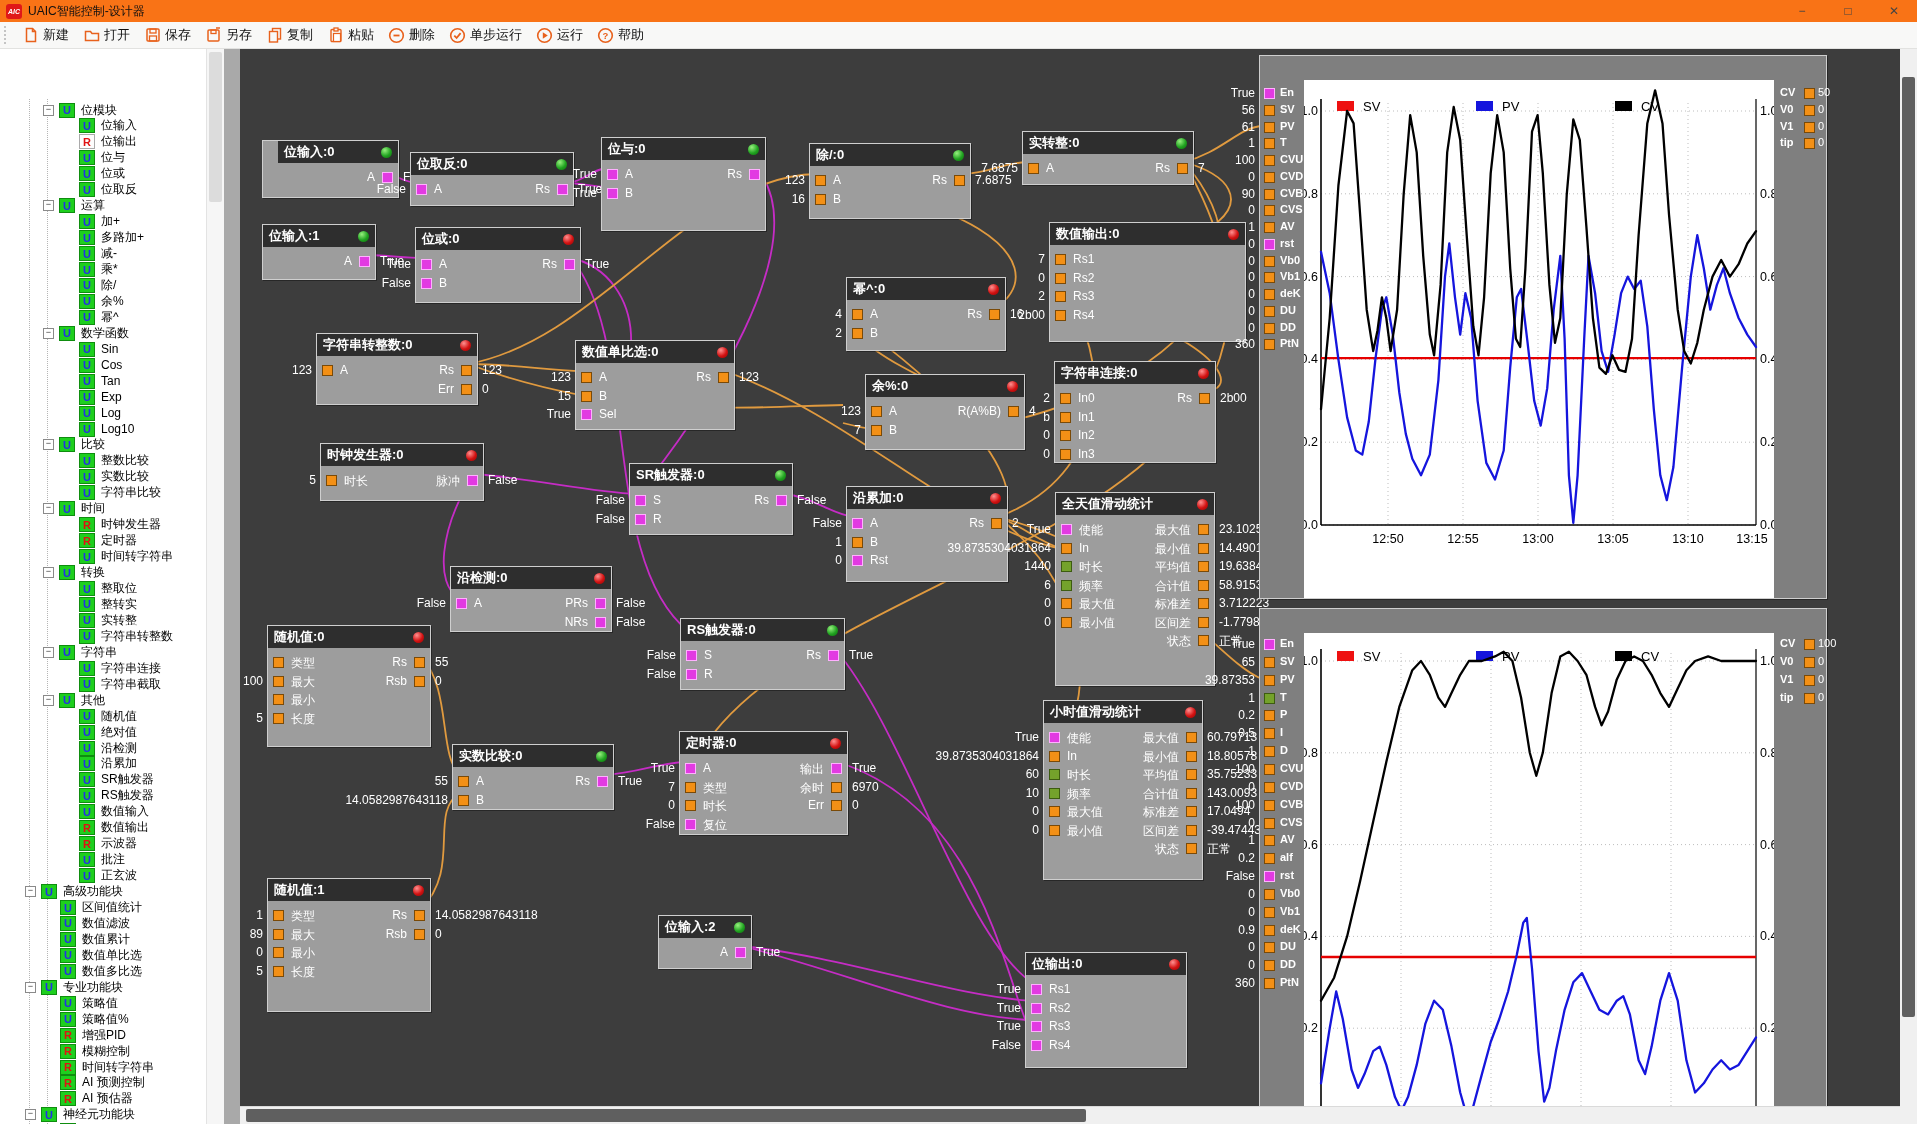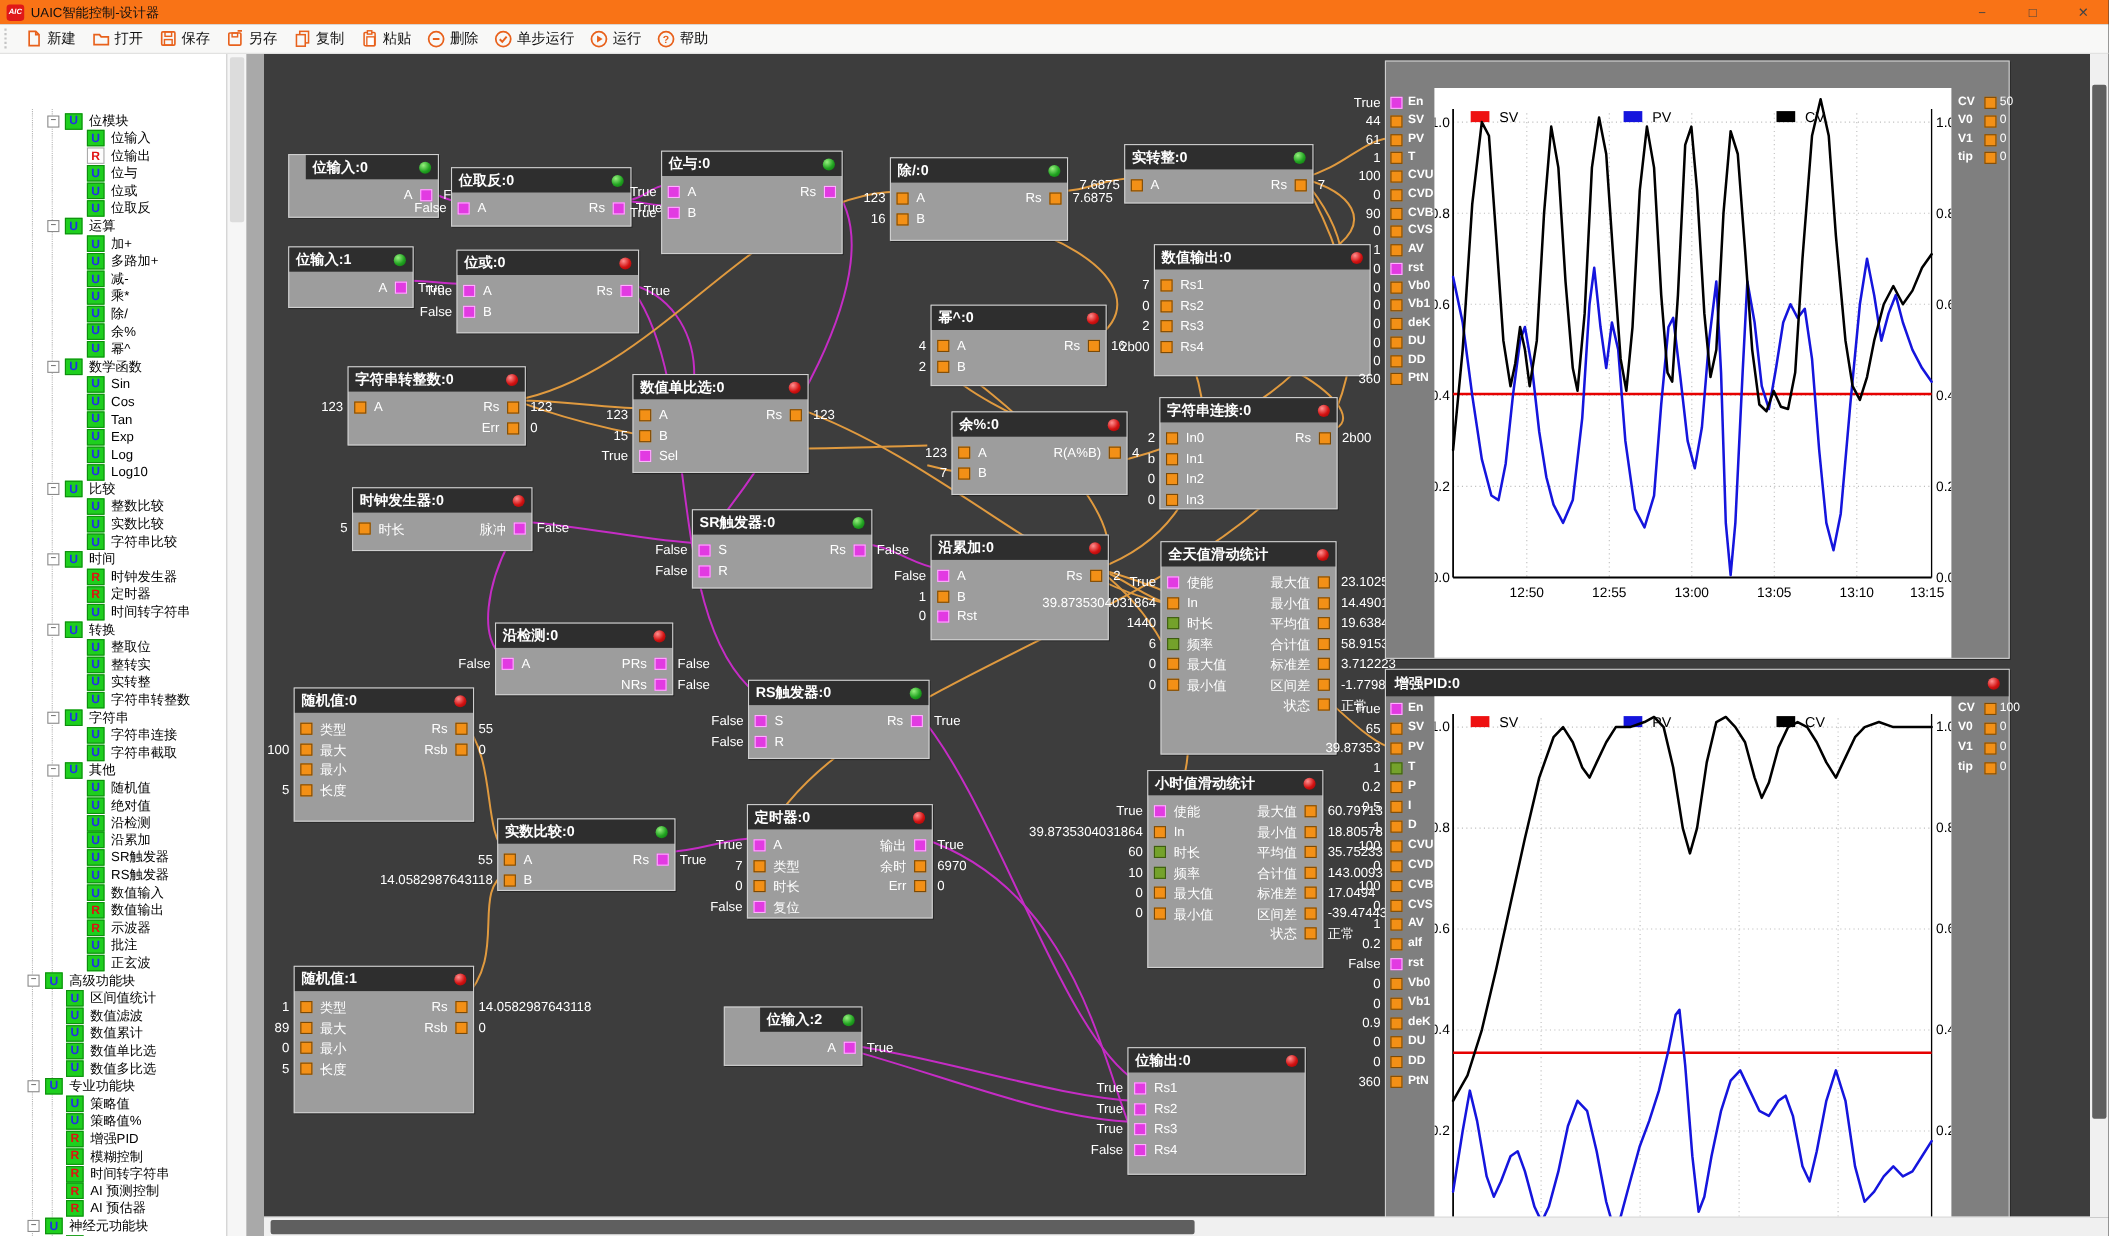--- a/index.html
+++ b/index.html
@@ -952,21 +952,21 @@
         <span class="port o" style="left:5px"></span>
         <span class="plab" style="left:23px">最小</span>
         <span class="pval vl">0</span>
       </div>
       <div class="nrow" style="top:83.5px">
         <span class="port o" style="left:5px"></span>
         <span class="plab" style="left:23px">长度</span>
         <span class="pval vl">5</span>
       </div>
     </div>
-    <div class="node" style="left: 658px; top: 915px; width: 92px; height: 52px; padding-left: 32px;">
+    <div class="node" style="left: 658px; top: 915px; width: 92px; height: 52px;">
       <div class="node-title">
         <span>位输入:2</span>
         <span class="led g"></span>
       </div>
       <div class="nrow" style="top:28px">
         <span class="plab" style="right:23px">A</span>
         <span class="port m" style="right:5px"></span>
         <span class="pval vr">True</span>
       </div>
     </div>
@@ -1116,21 +1116,21 @@
     </div>
   </div>
 <div id="panels">
     <div class="panel" style="left: 1259px; top: 55px; width: 566px; height: 542px;">
       <div class="prow" style="top:29px">
         <span class="pval vl">True</span>
         <span class="port m" style="left:4px"></span>
         <span class="plab" style="left:20px">En</span>
       </div>
       <div class="prow" style="top:45.75px">
-        <span class="pval vl">44</span>
+        <span class="pval vl">56</span>
         <span class="port o" style="left:4px"></span>
         <span class="plab" style="left:20px">SV</span>
       </div>
       <div class="prow" style="top:62.5px">
         <span class="pval vl">61</span>
         <span class="port o" style="left:4px"></span>
         <span class="plab" style="left:20px">PV</span>
       </div>
       <div class="prow" style="top:79.25px">
         <span class="pval vl">1</span>
@@ -1255,24 +1255,20 @@
           <rect x="172" y="21" width="17" height="10" fill="#1515dd"></rect>
           <text x="198" y="31" font-size="13" fill="#000">PV</text>
           <rect x="311" y="21" width="17" height="10" fill="#000000"></rect>
           <text x="337" y="31" font-size="13" fill="#000">CV</text>
           <line x1="17" y1="278.158" x2="452" y2="278.158" stroke="#e60000" stroke-width="2.4"></line>
           <polyline points="17.0,171.8 25.7,213.2 34.4,279.4 43.1,337.4 51.8,370.5 58.3,374.6 64.8,341.5 71.4,279.4 77.9,229.7 82.3,217.3 88.8,254.6 95.3,312.5 101.8,353.9 108.3,378.8 117.0,395.3 125.8,374.6 134.4,300.1 141.0,196.6 145.3,163.5 151.0,217.3 156.2,254.6 161.4,213.2 167.1,238.0 173.6,320.8 182.3,382.9 191.0,399.5 199.7,370.5 206.2,287.7 212.8,217.3 217.1,209.0 223.6,262.8 230.2,320.8 236.7,345.6 243.2,308.4 249.7,229.7 256.3,175.9 260.6,258.7 264.9,395.3 269.3,442.9 273.6,395.3 280.2,258.7 284.5,175.9 291.1,213.2 297.6,271.1 304.1,291.8 310.6,254.6 317.1,213.2 323.7,196.6 330.2,209.0 336.7,200.7 343.3,246.3 349.8,329.1 356.3,395.3 362.8,420.2 369.4,387.0 378.1,287.7 386.8,196.6 393.3,155.2 399.8,188.3 406.3,229.7 412.9,204.9 419.4,188.3 425.9,213.2 434.6,238.0 443.3,254.6 452.0,267.0" fill="none" stroke="#1515dd" stroke-width="2.3" stroke-linejoin="round" stroke-linecap="round"></polyline>
           <polyline points="17.0,329.1 25.7,238.0 34.4,105.5 43.1,31.0 49.6,43.4 56.1,134.5 62.7,229.7 69.2,271.1 73.5,250.4 77.9,217.3 82.3,238.0 86.6,271.1 93.1,229.7 99.7,113.8 106.2,35.1 112.7,72.4 119.2,175.9 125.8,254.6 130.1,275.3 136.6,204.9 143.2,72.4 149.7,26.9 156.2,60.0 162.7,155.2 169.3,246.3 174.5,275.3 180.1,217.3 186.7,93.1 193.2,35.1 199.7,72.4 206.2,188.3 211.9,258.7 216.2,267.0 221.4,188.3 228.0,51.7 233.6,35.1 238.8,93.1 245.4,204.9 251.0,262.8 256.3,238.0 262.8,113.8 269.3,39.3 275.8,60.0 282.4,146.9 288.9,238.0 295.4,287.7 301.9,293.9 308.4,275.3 315.0,289.8 321.5,291.8 328.0,258.7 334.6,155.2 343.3,43.4 351.1,10.3 358.5,43.4 365.0,134.5 373.7,229.7 380.2,271.1 386.8,283.5 393.3,262.8 399.8,229.7 408.5,196.6 417.2,180.0 425.9,196.6 434.6,184.2 443.3,163.5 452.0,151.1" fill="none" stroke="#000000" stroke-width="2.3" stroke-linejoin="round" stroke-linecap="round"></polyline>
         </svg></div>
     </div>
     <div class="panel" style="left: 1259px; top: 608px; width: 566px; height: 560px;">
-      <div class="p-title">
-        <span>增强PID:0</span>
-        <span class="led r"></span>
-      </div>
       <div class="prow" style="top:27px">
         <span class="pval vl">True</span>
         <span class="port m" style="left:4px"></span>
         <span class="plab" style="left:20px">En</span>
       </div>
       <div class="prow" style="top:44.85px">
         <span class="pval vl">65</span>
         <span class="port o" style="left:4px"></span>
         <span class="plab" style="left:20px">SV</span>
       </div>

